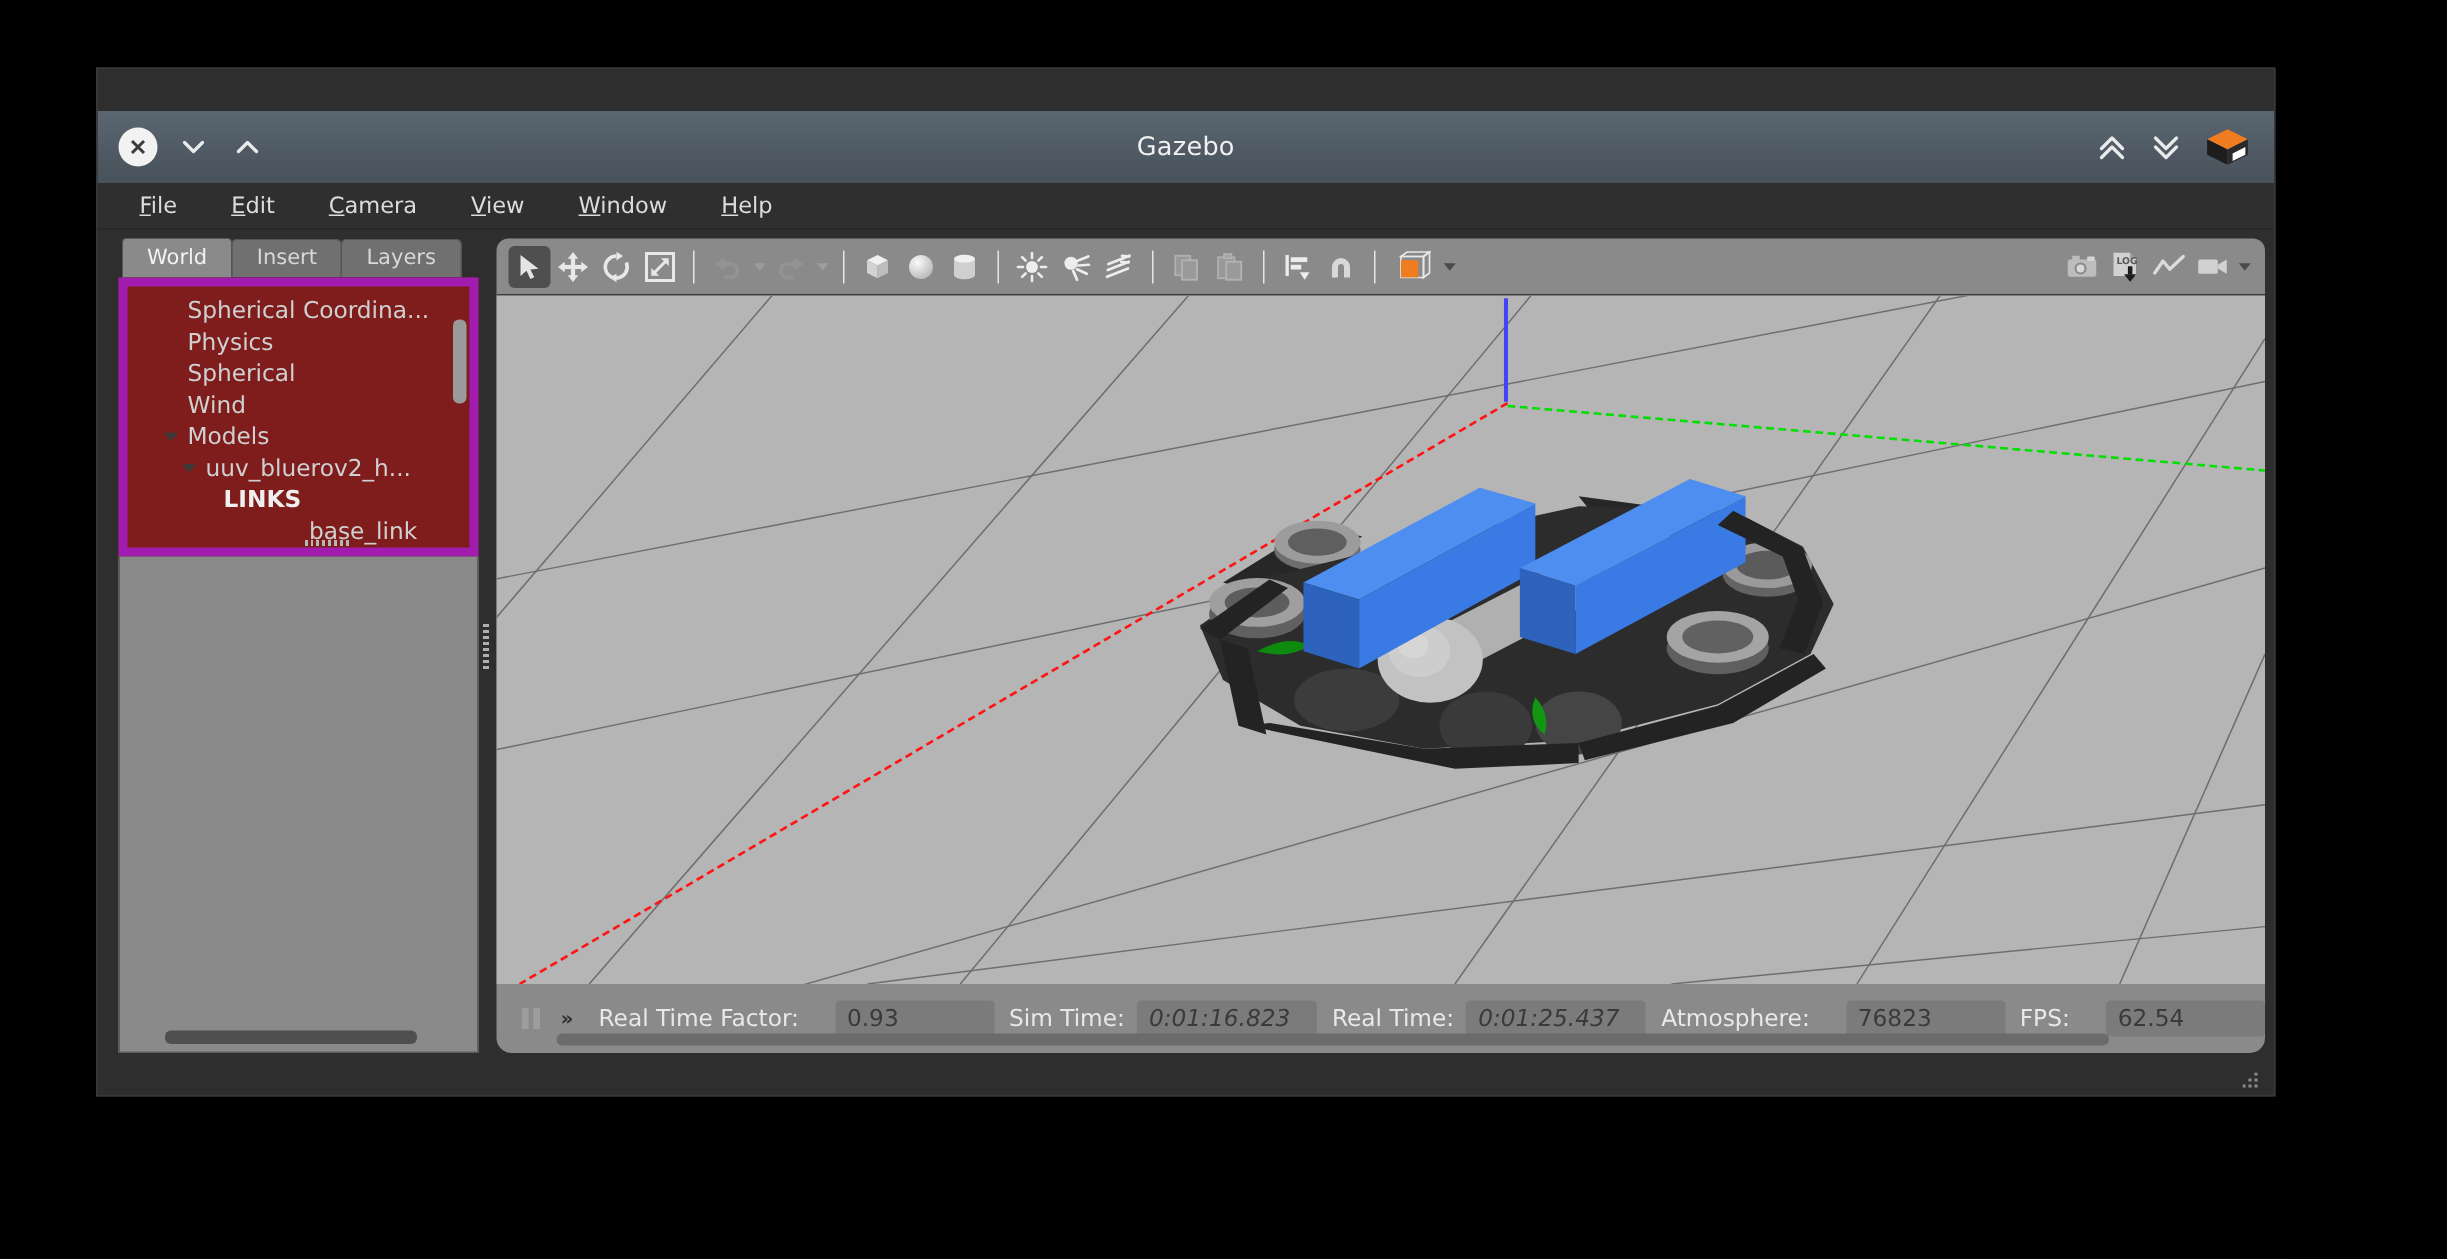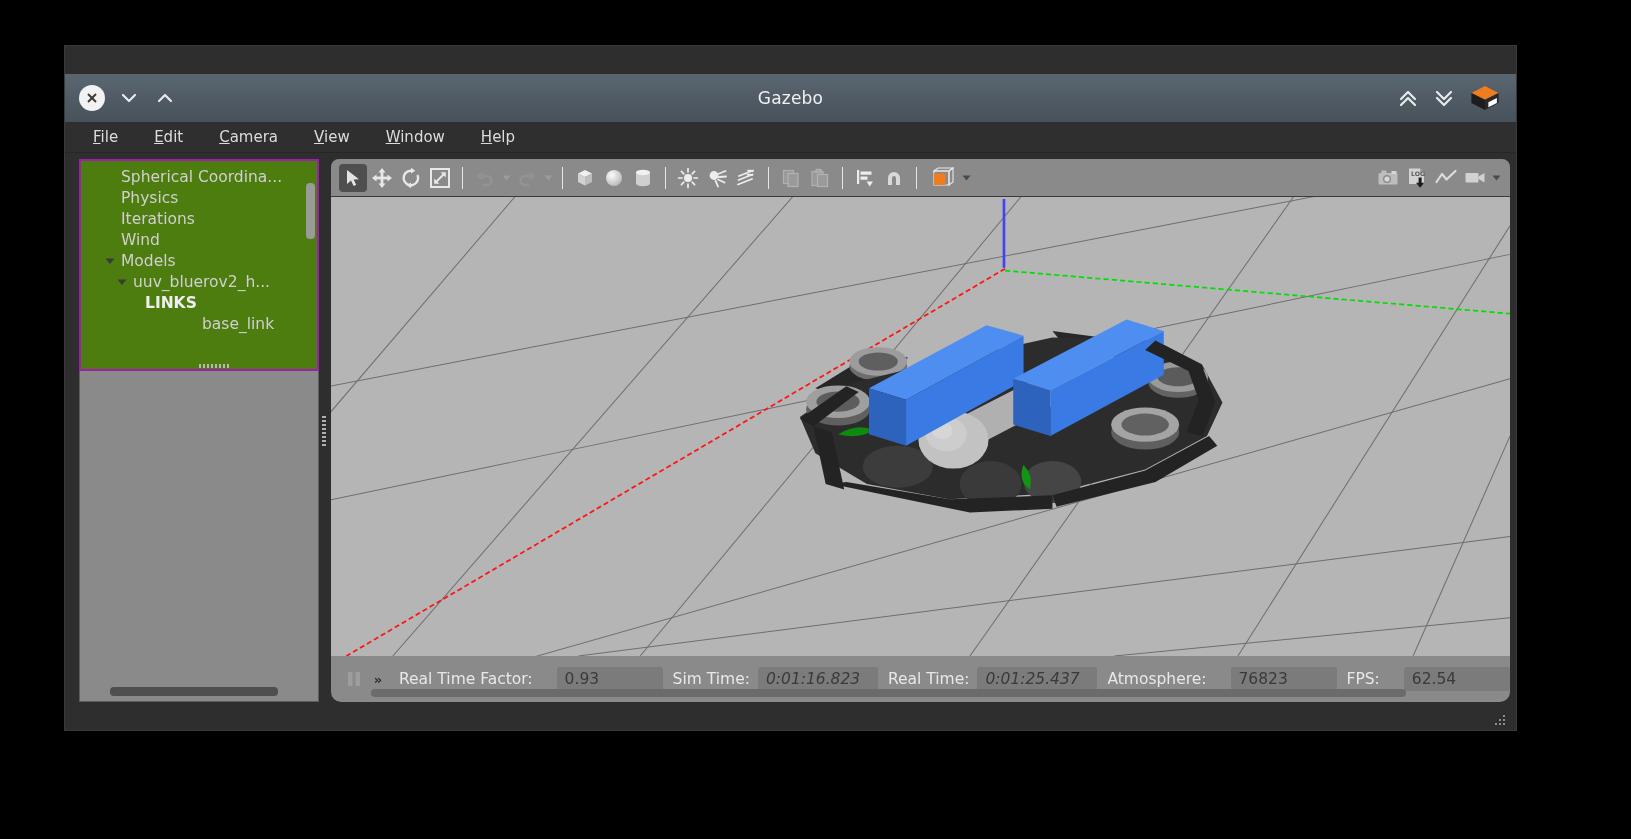--- a/index.html
+++ b/index.html
@@ -143,22 +143,22 @@
     white-space: nowrap;
   }
   .tab.active {
     background: #8a8a8a;
     color: #f2f2f2;
     padding-top: 5px;
     z-index: 3;
   }
   .tree-pane {
     flex: 1;
-    background: #4d7c0f;
-    border: 2px solid #a21caf;
+    background: #7f1d1d;
+    border: 6px solid #a21caf;
     position: relative;
     min-height: 0;
     display: flex;
     flex-direction: column;
     justify-content: center;
   }
   .tree-scroll {
     position: relative;
     flex: 1;
     min-height: 0;
@@ -448,37 +448,42 @@
       <div class="menu-item"><u>C</u><span>amera</span></div>
       <div class="menu-item"><u>V</u><span>iew</span></div>
       <div class="menu-item"><u>W</u><span>indow</span></div>
       <div class="menu-item"><u>H</u><span>elp</span></div>
     </div>
 
     <div class="body-row">
 
       <div class="left-panel">
 
+        <div class="tabrow">
+          <div class="tab active">World</div>
+          <div class="tab">Insert</div>
+          <div class="tab">Layers</div>
+        </div>
 
         <div class="tree-pane">
           <div class="tree-scroll">
 
             <div class="tree-item depth-1">
               <span class="arrow spacer"></span>
               <span class="t-label">Spherical Coordina...</span>
             </div>
 
             <div class="tree-item depth-1">
               <span class="arrow spacer"></span>
               <span class="t-label">Physics</span>
             </div>
 
             <div class="tree-item depth-1">
               <span class="arrow spacer"></span>
-              <span class="t-label">Iterations</span>
+              <span class="t-label">Spherical</span>
             </div>
 
             <div class="tree-item depth-1">
               <span class="arrow spacer"></span>
               <span class="t-label">Wind</span>
             </div>
 
             <div class="tree-item" style="padding-left:22px">
               <span class="arrow">
                 <svg width="12" height="12" viewBox="0 0 12 12">

